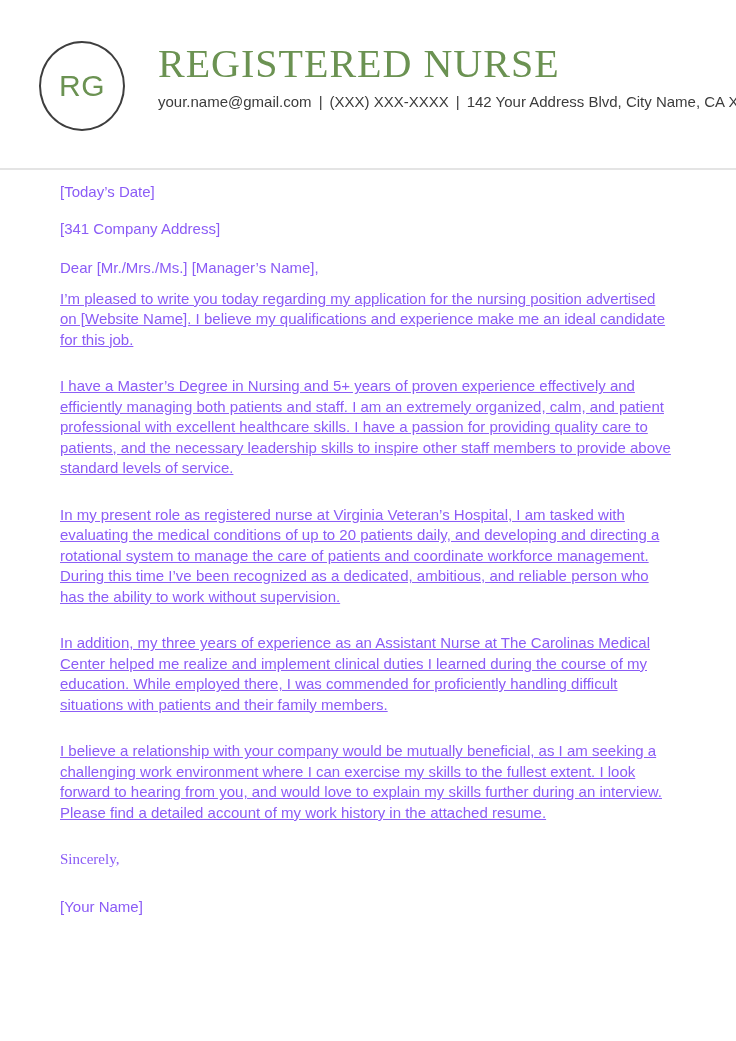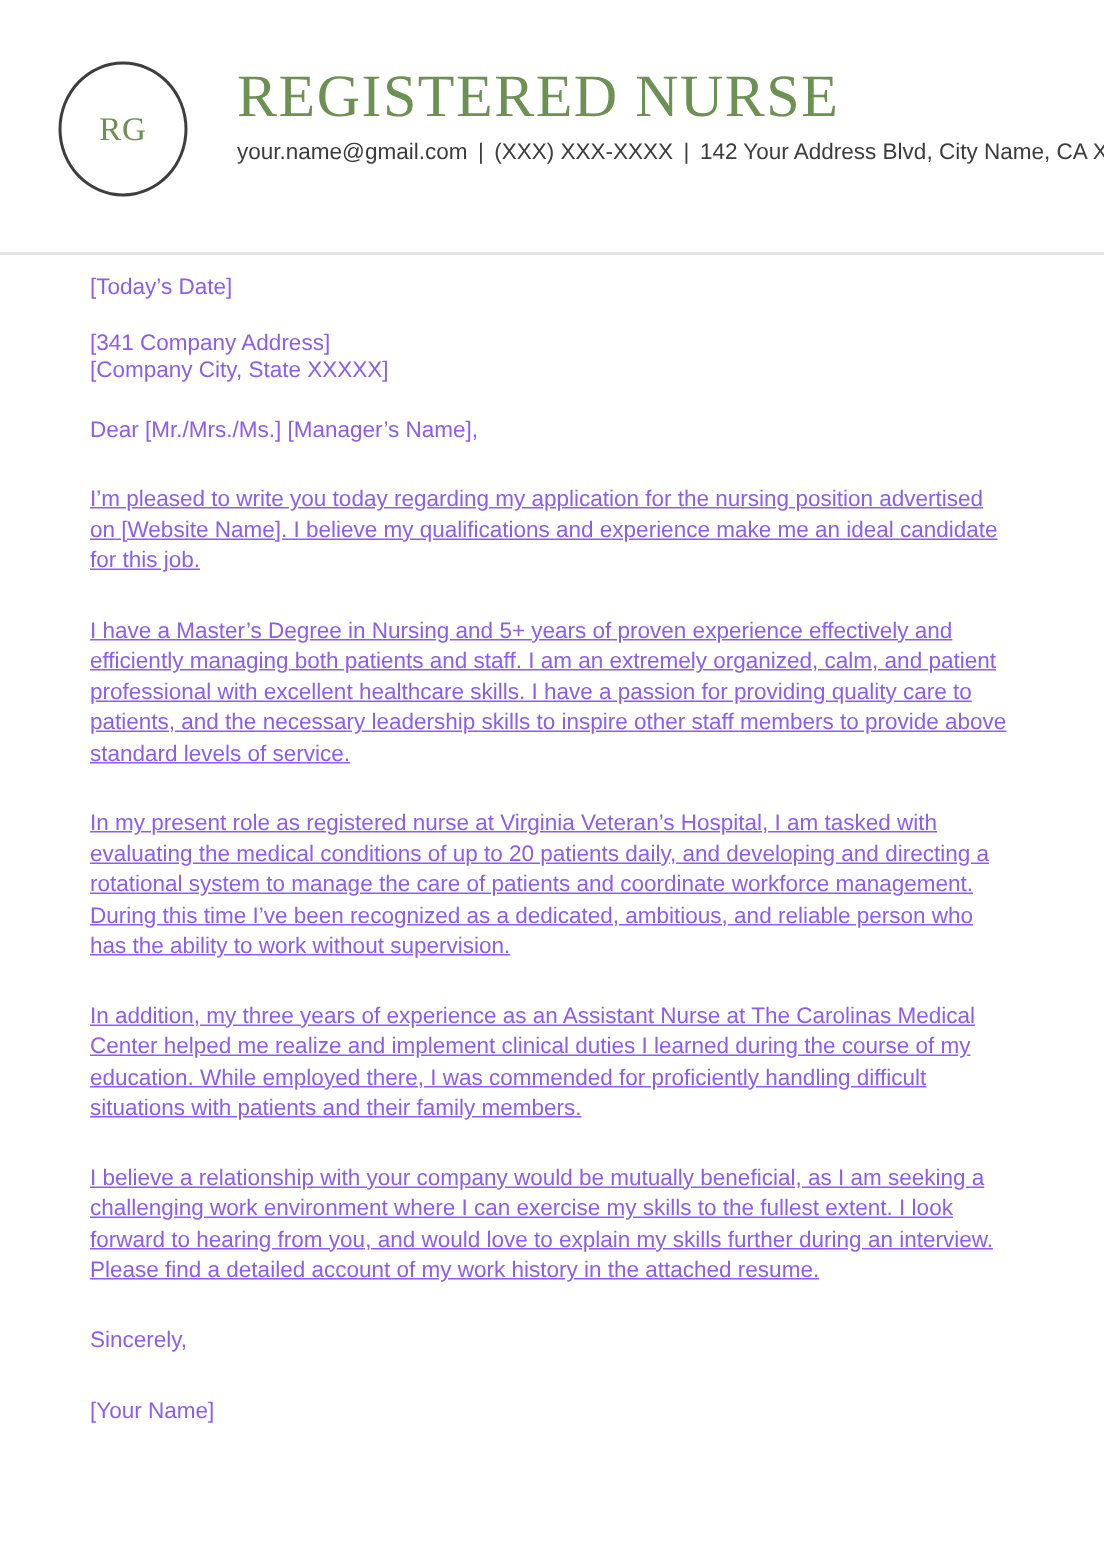--- a/index.html
+++ b/index.html
@@ -30,22 +30,22 @@
     height: 90px;
     border: 2px solid #3e3e3e;
     border-radius: 50%;
     display: flex;
     align-items: center;
     justify-content: center;
     box-sizing: border-box;
     background: #ffffff;
   }
   .logo-text {
-    font-family: Liberation Serif, serif;
-    font-size: 22px;
+    font-family: Liberation Sans, sans-serif;
+    font-size: 30px;
     color: #6b9252;
     letter-spacing: 0.5px;
   }
   .header-main {
     position: absolute;
     left: 158px;
     top: 44px;
     white-space: nowrap;
   }
   .doc-title {
@@ -89,28 +89,29 @@
     margin: 0 0 17px 0;
   }
   .recipient-block {
     margin: 0;
   }
   .recipient-line {
     margin: 0;
     line-height: 18.6px;
   }
   .salutation {
-    margin: 20px 0 26px 0;
+    margin: 20px 0 10px 0;
   }
   .para {
     margin: 0 0 26px 0;
     text-decoration: underline;
   }
   .closing {
     margin: 0 0 27px 0;
+    font-family: Liberation Serif, serif;
   }
   .signature {
     margin: 0;
   }
 </style>
 </head>
 <body>
 
 <div class="page">
 
@@ -128,21 +129,20 @@
 
     <div class="header-divider"></div>
   </div>
 
   <div class="letter">
 
     <p class="date-line">[Today’s Date]</p>
 
     <div class="recipient-block">
       <p class="recipient-line">[341 Company Address]</p>
-      <p class="recipient-line">[Company City, State XXXXX]</p>
     </div>
 
     <p class="salutation">Dear [Mr./Mrs./Ms.] [Manager’s Name],</p>
 
     <p class="para">I’m pleased to write you today regarding my application for the nursing position advertised on [Website Name]. I believe my qualifications and experience make me an ideal candidate for this job.</p>
     <p class="para">I have a Master’s Degree in Nursing and 5+ years of proven experience effectively and efficiently managing both patients and staff. I am an extremely organized, calm, and patient professional with excellent healthcare skills. I have a passion for providing quality care to patients, and the necessary leadership skills to inspire other staff members to provide above standard levels of service.</p>
     <p class="para">In my present role as registered nurse at Virginia Veteran’s Hospital, I am tasked with evaluating the medical conditions of up to 20 patients daily, and developing and directing a rotational system to manage the care of patients and coordinate workforce management. During this time I’ve been recognized as a dedicated, ambitious, and reliable person who has the ability to work without supervision.</p>
     <p class="para">In addition, my three years of experience as an Assistant Nurse at The Carolinas Medical Center helped me realize and implement clinical duties I learned during the course of my education. While employed there, I was commended for proficiently handling difficult situations with patients and their family members.</p>
     <p class="para">I believe a relationship with your company would be mutually beneficial, as I am seeking a challenging work environment where I can exercise my skills to the fullest extent. I look forward to hearing from you, and would love to explain my skills further during an interview. Please find a detailed account of my work history in the attached resume.</p>
 

